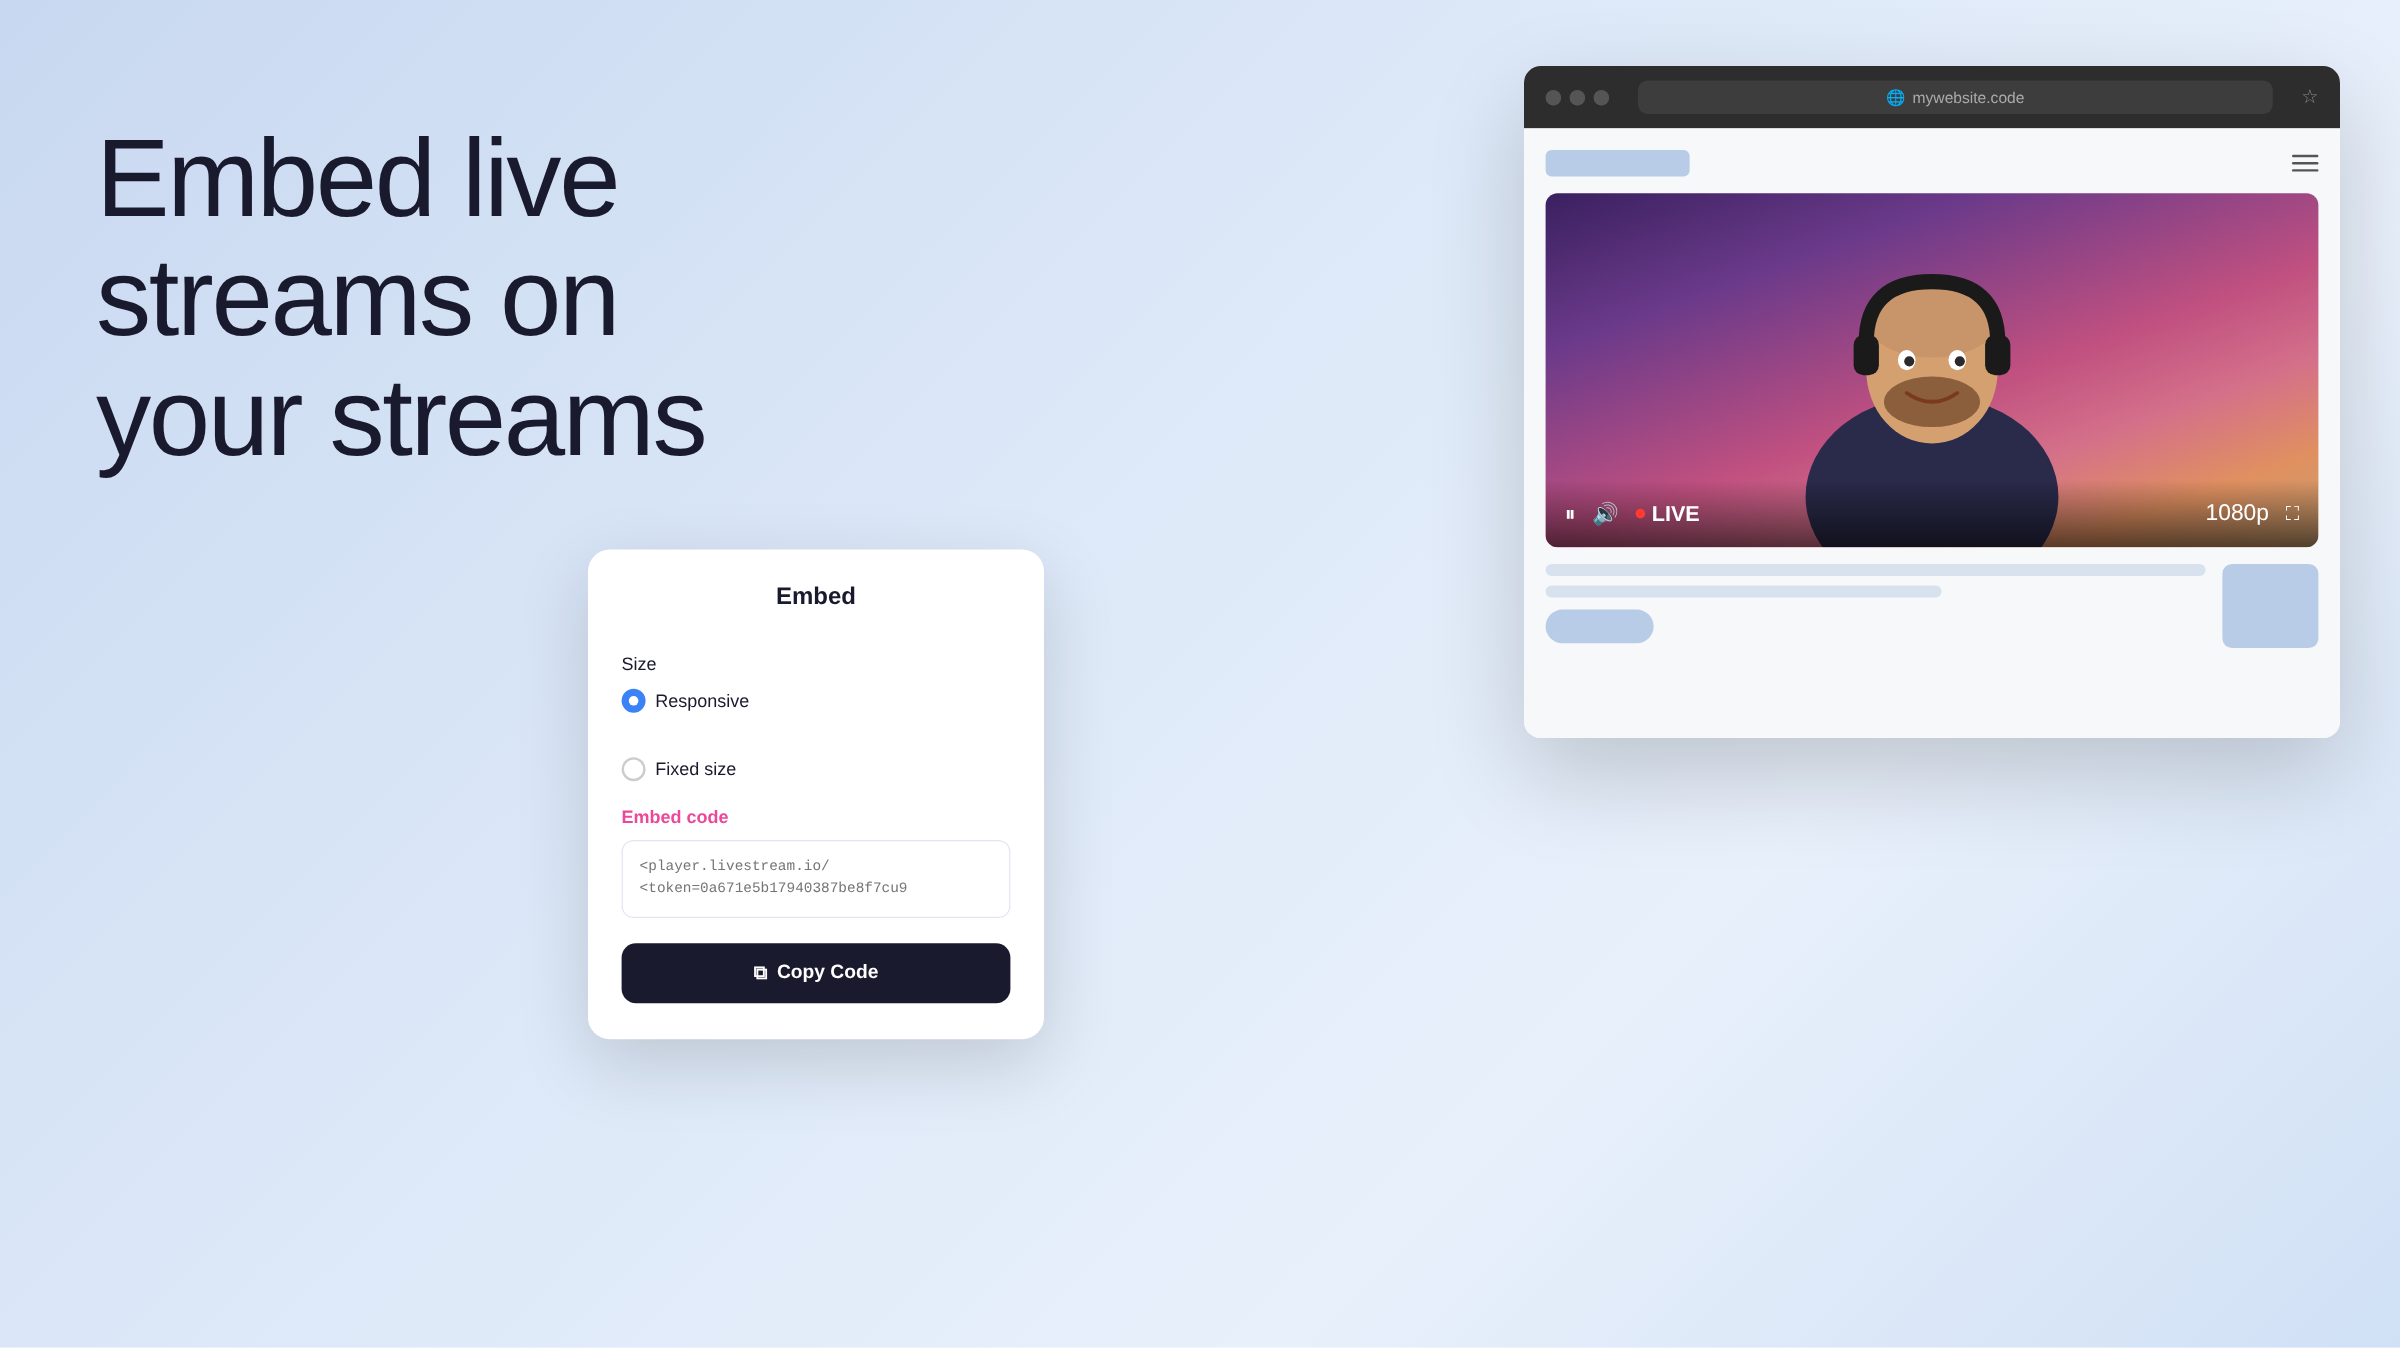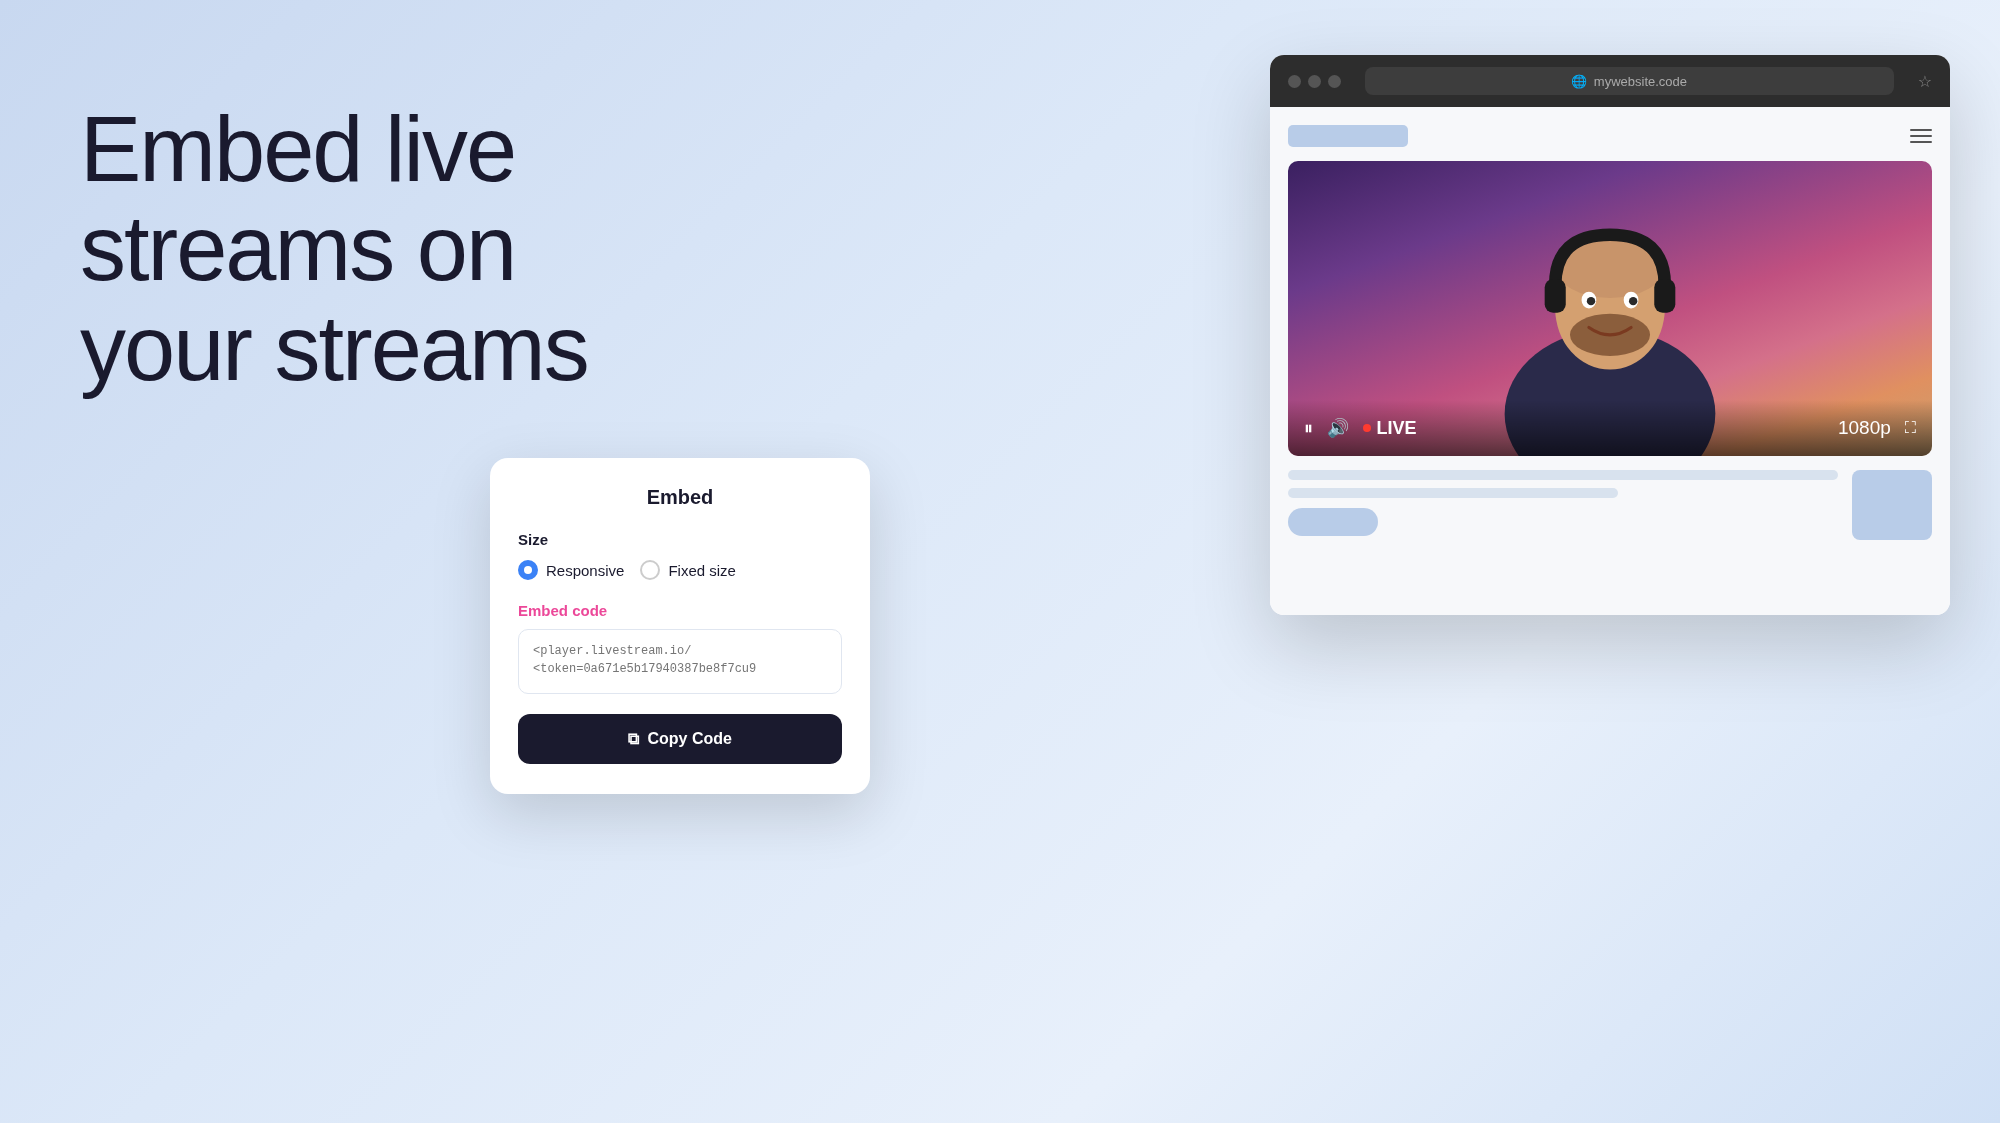--- a/index.html
+++ b/index.html
@@ -235,34 +235,35 @@
       border-radius: 18px;
       box-shadow: 0 20px 60px rgba(0,0,0,0.15);
       padding: 28px 28px 30px;
     }
 
     .dialog-title {
       text-align: center;
       font-size: 20px;
       font-weight: 700;
       color: #1a1a2e;
-      margin-bottom: 22px;
+      margin-bottom: 36px;
     }
 
     .size-label {
       font-size: 15px;
-      font-weight: 700;
+      font-weight: 400;
       color: #1a1a2e;
       margin-bottom: 12px;
     }
 
     .radio-group {
       display: flex;
-      gap: 16px;
+      gap: 37px;
       margin-bottom: 22px;
+      flex-direction: column;
     }
 
     .radio-option {
       display: flex;
       align-items: center;
       gap: 8px;
       cursor: pointer;
     }
 
     .radio-circle {

